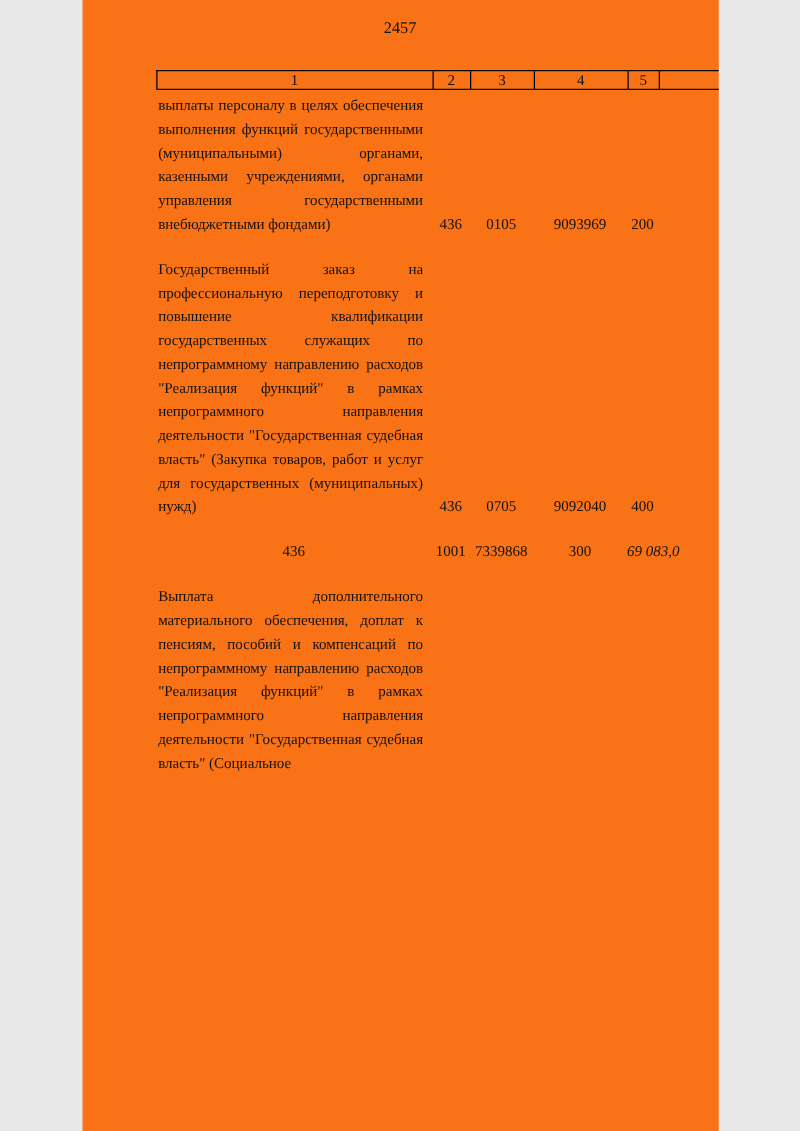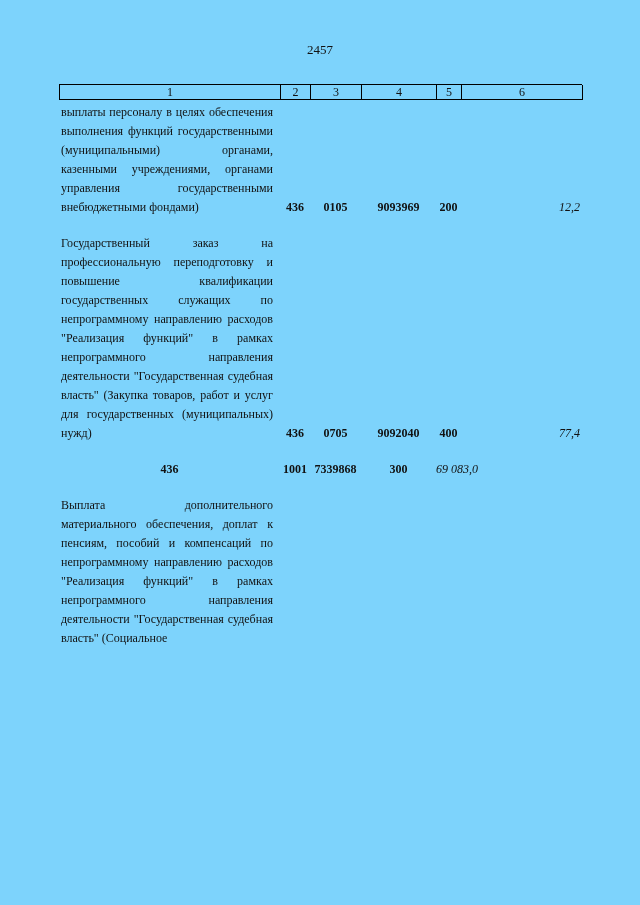--- a/index.html
+++ b/index.html
@@ -1,25 +1,25 @@
 <!DOCTYPE html>
 <html><head>
 <meta charset="utf-8">
 <style>
   html, body { margin: 0; padding: 0; background: #e8e8e8; }
   .page {
     position: relative;
-    width: 640px;
+    width: 509px;
     height: 905px;
-    background: #7dd3fc;
+    background: #f97316;
     font-family: "Liberation Serif", serif;
     color: #121212;
     overflow: hidden;
     box-sizing: border-box;
-    padding-top: 42px;
+    padding-top: 14px;
     margin: 0 auto;
   }
   .page-number {
     text-align: center;
     font-size: 13px;
     line-height: 15px;
   }
   .budget-table {
     width: 523px;
     margin: 27px 0 0 59px;
@@ -52,21 +52,20 @@
   .trow:last-child { margin-bottom: 0; }
   .c1 {
     text-align: justify;
     box-sizing: border-box;
     padding-left: 2px;
     padding-right: 7px;
   }
   .c2, .c3, .c4, .c5 {
     text-align: center;
     white-space: nowrap;
-    font-weight: bold;
   }
   .c6 {
     text-align: right;
     white-space: nowrap;
     box-sizing: border-box;
     padding-right: 2px;
     font-style: italic;
   }
 </style>
 </head>

